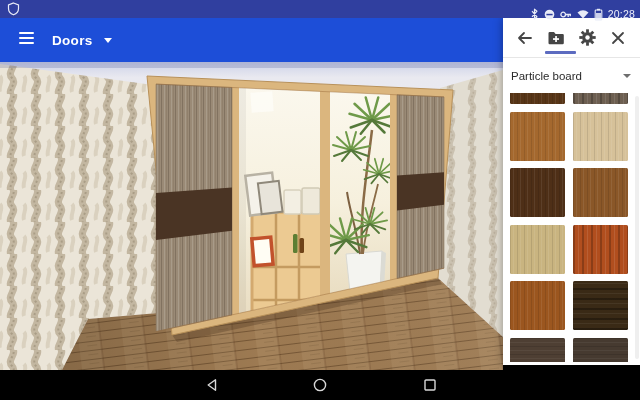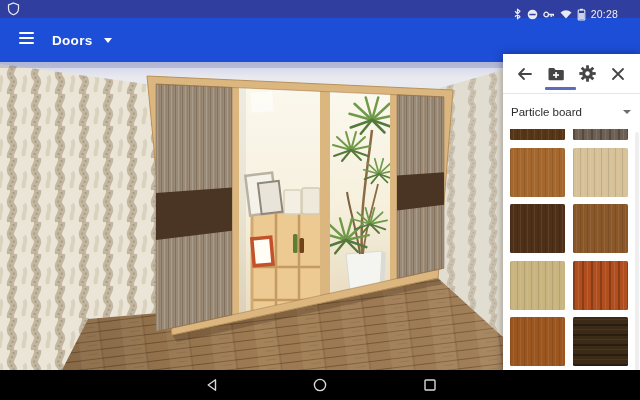--- a/index.html
+++ b/index.html
@@ -2,42 +2,42 @@
 <html><head>
 <meta charset="utf-8">
 <style>
   html,body{margin:0;padding:0;background:#000;}
   body{width:640px;height:400px;position:relative;overflow:hidden;
        font-family:"Liberation Sans",sans-serif;-webkit-font-smoothing:antialiased;}
 
   
   .status-bar{position:absolute;left:0;top:0;width:640px;height:18px;background:#303f9f;z-index:30;}
   .sb-left{position:absolute;left:7px;top:2px;}
-  .sb-right{position:absolute;right:0;top:0;height:28px;display:flex;align-items:center;gap:5px;padding-right:22px;}
+  .sb-right{position:absolute;right:0;top:0;height:28px;display:flex;align-items:center;gap:5px;padding-right:5px;}
   .sb-time{color:#eef0fb;font-size:10.5px;letter-spacing:.2px;}
 
   
   .app-bar{position:absolute;left:0;top:18px;width:640px;height:44px;background:#1d4ed8;z-index:10;}
   .hamburger{position:absolute;left:19px;top:14px;width:15px;height:13px;cursor:pointer;}
   .hamburger span{position:absolute;left:0;width:15px;height:2.2px;background:#fff;border-radius:1px;}
   .hamburger span:nth-child(1){top:0;}
   .hamburger span:nth-child(2){top:5px;}
   .hamburger span:nth-child(3){top:10px;}
   .appbar-title{position:absolute;left:52px;top:0;height:44px;display:flex;align-items:center;
                 color:#fff;font-size:13.5px;font-weight:bold;letter-spacing:.3px;cursor:pointer;}
   .title-caret{position:absolute;left:104px;top:20px;width:0;height:0;
                border-left:4.5px solid transparent;border-right:4.5px solid transparent;border-top:5px solid #fff;}
 
   
   .scene{position:absolute;left:0;top:62px;width:503px;height:308px;z-index:5;}
   .scene svg{display:block;}
 
   
   .panel{position:absolute;left:503px;top:18px;width:137px;height:347px;background:#ffffff;
-         box-shadow:0 0 9px rgba(0,0,0,.38);z-index:20;margin-top:36px;}
+         box-shadow:0 0 9px rgba(0,0,0,.38);z-index:20;}
   .panel-toolbar{position:relative;height:39px;border-bottom:1px solid #e6e6e6;
                  display:flex;align-items:center;justify-content:space-around;padding:0 6px;}
   .tool-btn{width:20px;height:20px;display:flex;align-items:center;justify-content:center;cursor:pointer;}
   .tab-underline{position:absolute;left:42px;top:33px;width:31px;height:2.5px;background:#5c6bc0;border-radius:1px;}
   .material-row{position:relative;height:35px;display:flex;align-items:center;cursor:pointer;}
   .material-label{margin-left:8px;font-size:11.5px;color:#2b2b2b;}
   .material-caret{position:absolute;right:9px;top:16px;width:0;height:0;
                   border-left:4px solid transparent;border-right:4px solid transparent;border-top:4.5px solid #6e6e6e;}
   .swatch-viewport{position:absolute;left:0;top:75px;right:0;bottom:3px;overflow:hidden;}
   .swatch-scroll{display:grid;grid-template-columns:55px 55px;gap:7.5px 8px;

